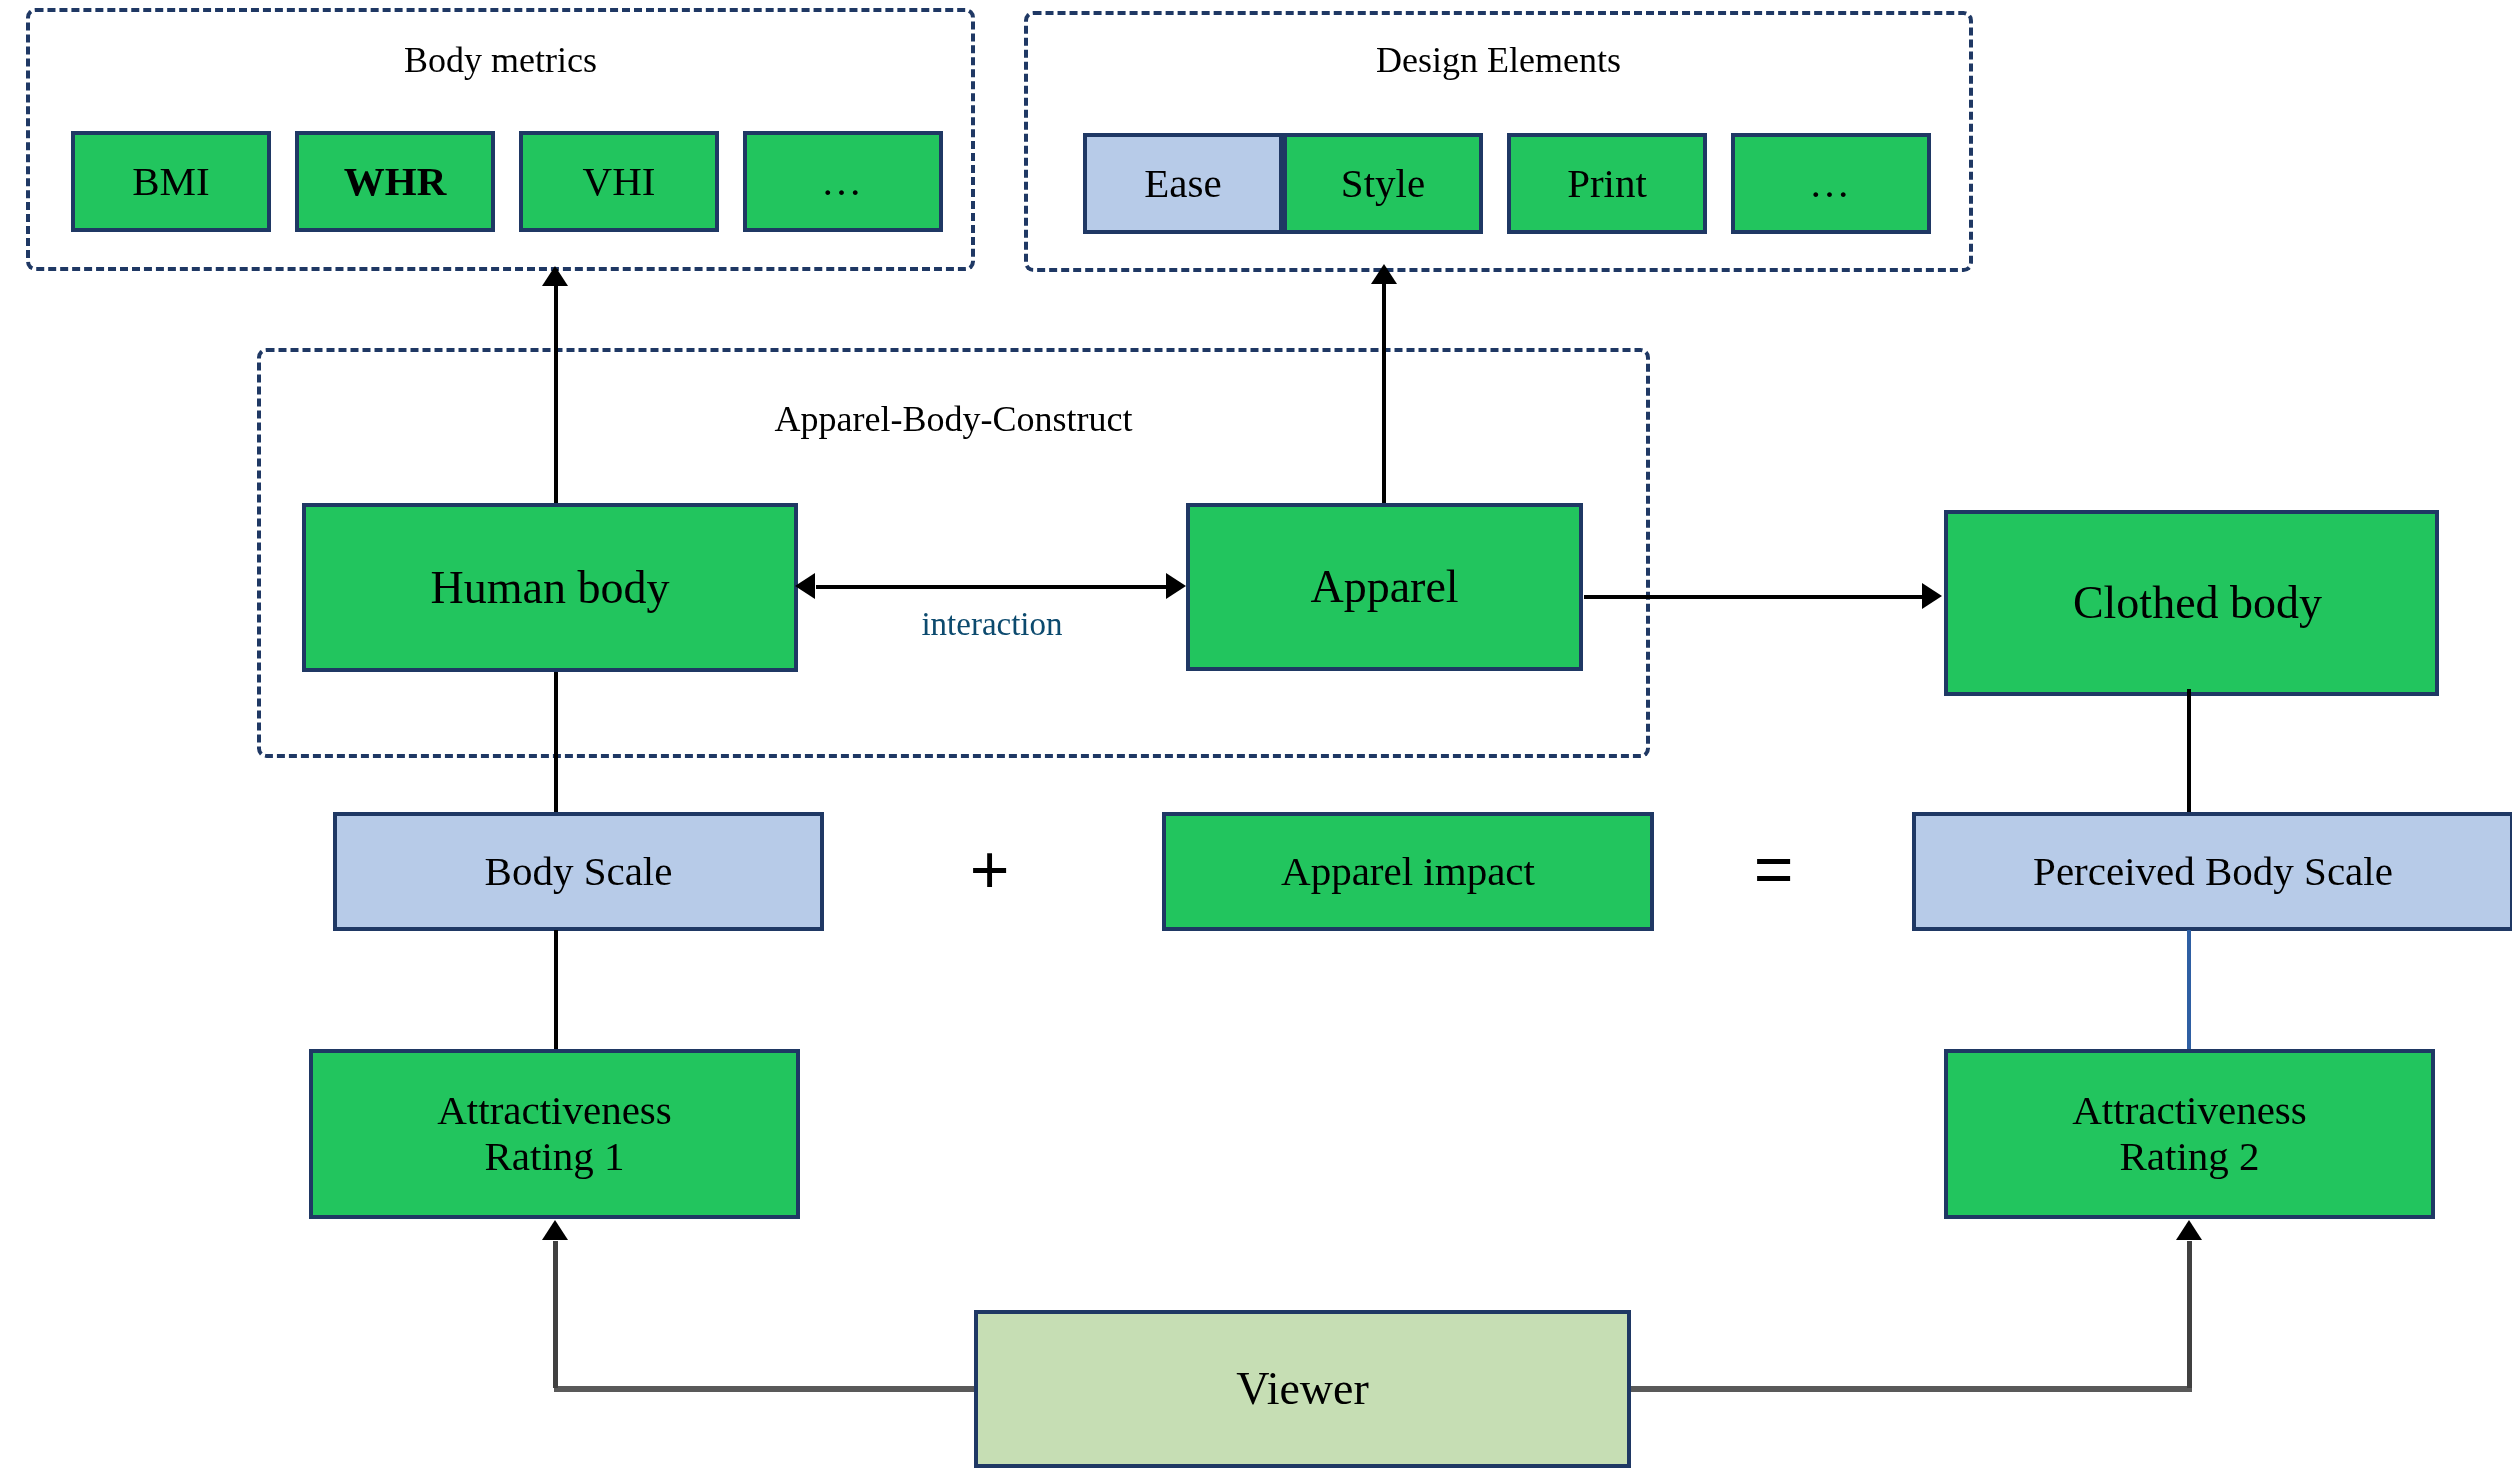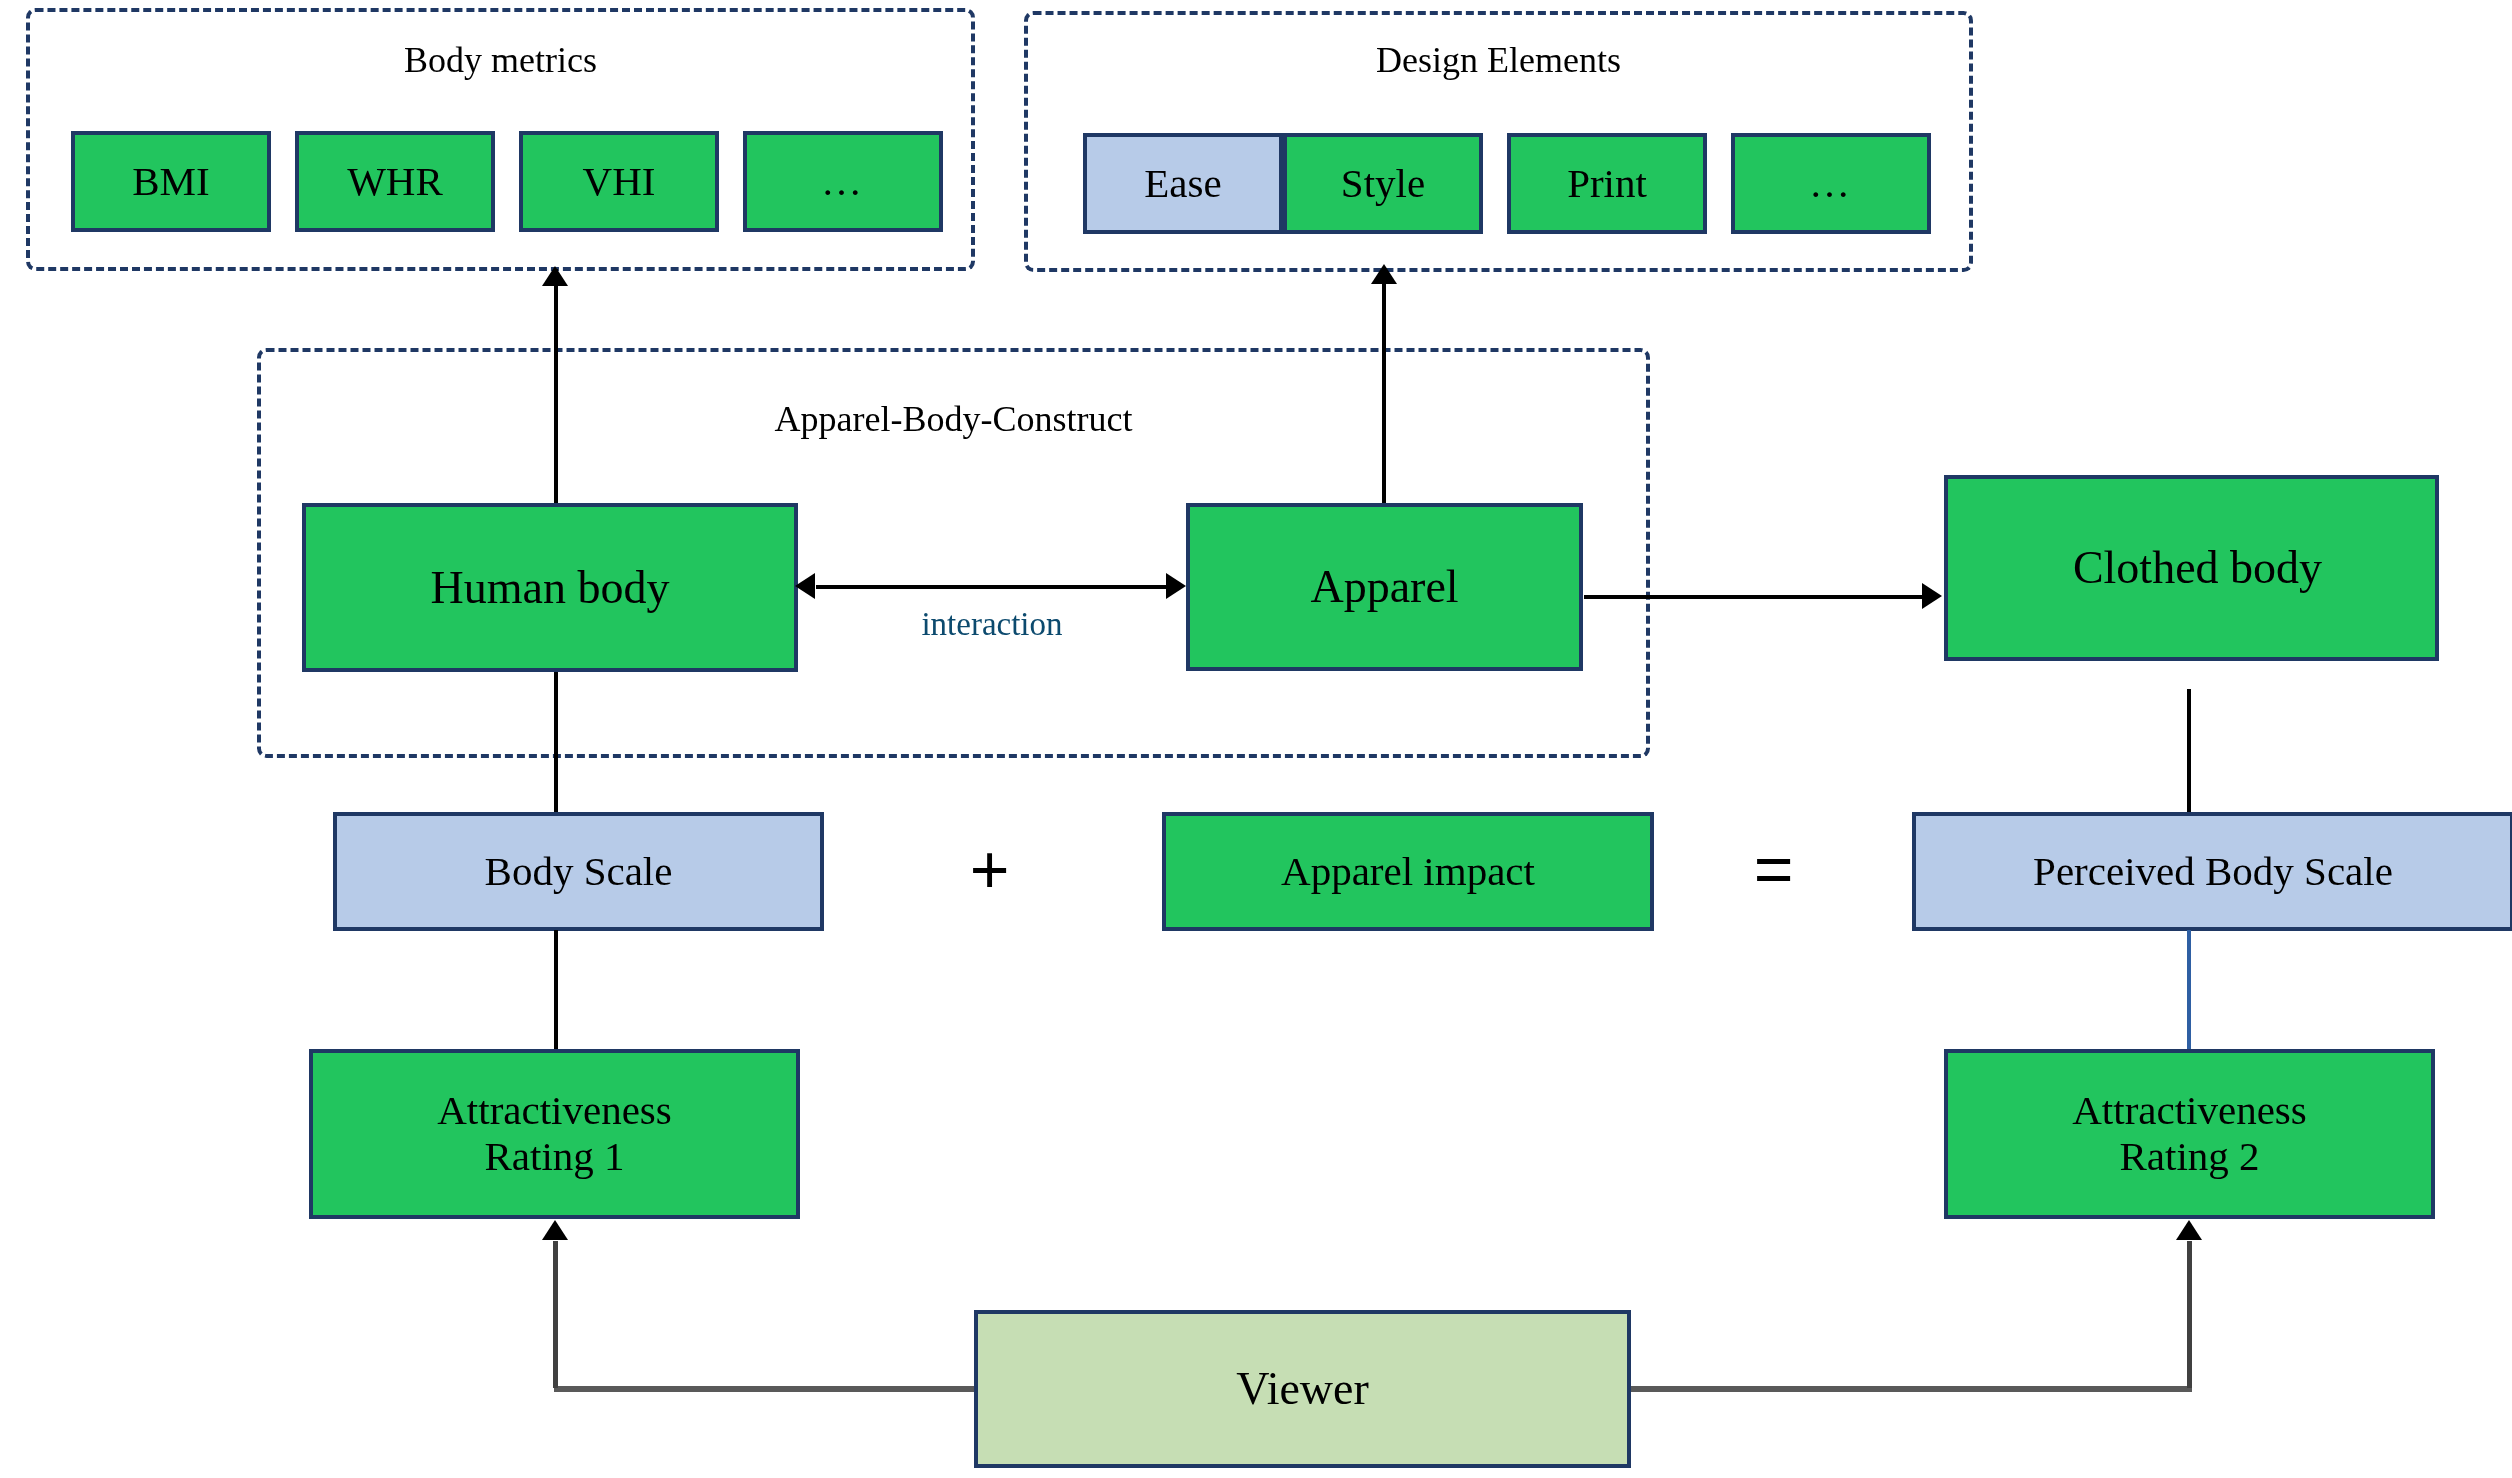--- a/index.html
+++ b/index.html
@@ -96,21 +96,21 @@
 
 <div id="canvas">
 
   <div class="group" style="left:26px;top:8px;width:949px;height:263px;">
     <div class="group-title" style="top:30px;">Body metrics</div>
   </div>
 
   <div class="node chip" style="left:71px;top:131px;width:200px;height:101px;">
     <span>BMI</span>
   </div>
-  <div class="node chip" style="left:295px;top:131px;width:200px;height:101px;">
+  <div class="node chip" style="left:295px;top:131px;width:200px;height:101px;font-weight:bold;">
     <span>WHR</span>
   </div>
   <div class="node chip" style="left:519px;top:131px;width:200px;height:101px;">
     <span>VHI</span>
   </div>
   <div class="node chip-ellipsis" style="left:743px;top:131px;width:200px;height:101px;">
     <span>…</span>
   </div>
 
   <div class="group" style="left:1024px;top:11px;width:949px;height:261px;">
@@ -149,21 +149,21 @@
   </div>
 
   <div class="hline" style="left:816px;top:585px;width:352px;height:4px;"></div>
   <div class="arrow-left" style="left:795px;top:573px;"></div>
   <div class="arrow-right" style="left:1166px;top:573px;"></div>
   <div class="edge-label" style="left:816px;top:606px;width:352px;">interaction</div>
 
   <div class="hline" style="left:1584px;top:595px;width:340px;height:4px;"></div>
   <div class="arrow-right" style="left:1922px;top:583px;"></div>
 
-  <div class="node big" style="left:1944px;top:475px;width:495px;height:186px;padding-left:12px;">
+  <div class="node big" style="left:1944px;top:510px;width:495px;height:186px;padding-left:12px;">
     <span>Clothed body</span>
   </div>
 
   <div class="vline" style="left:554px;top:672px;width:4px;height:143px;"></div>
 
   <div class="vline" style="left:2187px;top:689px;width:4px;height:125px;"></div>
 
   <div class="node mid fill-blue" style="left:309px;top:812px;width:491px;height:119px;">
     <span>Body Scale</span>
   </div>

